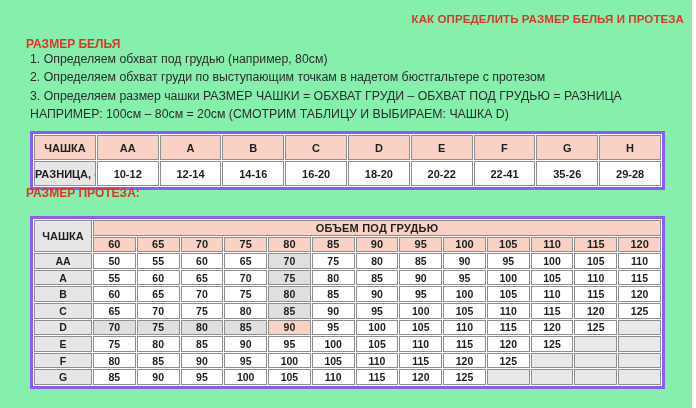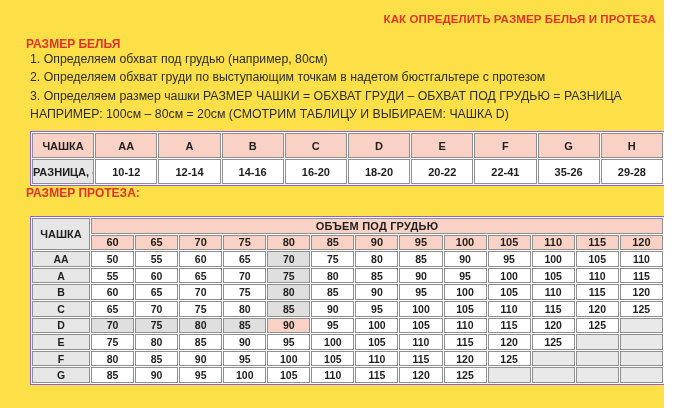--- a/index.html
+++ b/index.html
@@ -1,18 +1,18 @@
 <!DOCTYPE html>
 <html><head>
 <meta charset="utf-8">
 <style>
   html,body{margin:0;padding:0;background:#ffffff;}
   .page{
-    position:relative;width:664px;height:408px;background:#fde047;overflow:hidden;
-    font-family:"Liberation Sans",sans-serif;color:#222222;
+    position:relative;width:664px;height:408px;background:#86efac;overflow:hidden;
+    font-family:"Liberation Sans",sans-serif;color:#222222;padding-left:28px;
   }
   .main-title{
     position:absolute;top:13px;right:8px;
     font-size:11.5px;font-weight:bold;color:#e0342b;letter-spacing:.1px;
   }
   .sec-heading{
     position:absolute;left:26px;
     font-size:12px;font-weight:bold;color:#e0342b;
   }
   .h-belie{top:37px;}
@@ -21,21 +21,21 @@
     position:absolute;top:50px;left:30px;width:640px;
     font-size:12.3px;line-height:18.4px;color:#2c2c2c;
   }
   .example-line{
     position:absolute;top:199px;left:30px;width:640px;
     font-size:12.3px;color:#2c2c2c;
   }
   
   table{
     border-collapse:separate;border-spacing:1px;
-    background:#ffffff;border:1px solid #8b5cf6;
+    background:#ffffff;border:3px solid #8b5cf6;
     table-layout:fixed;
   }
   td,th{
     border:1px solid #8f8f8f;
     text-align:center;vertical-align:middle;
     font-weight:bold;color:#1e1e1e;padding:0;
     overflow:hidden;white-space:nowrap;
   }
   .cup-table{position:absolute;top:131px;left:30px;width:635px;}
   .cup-table td{height:23px;font-size:11px;}

